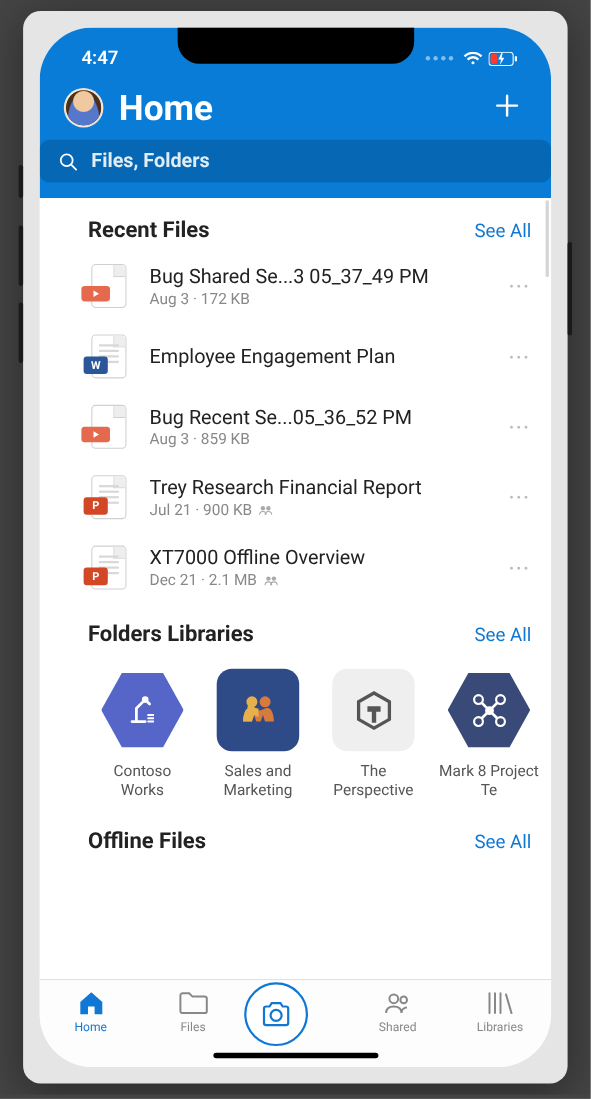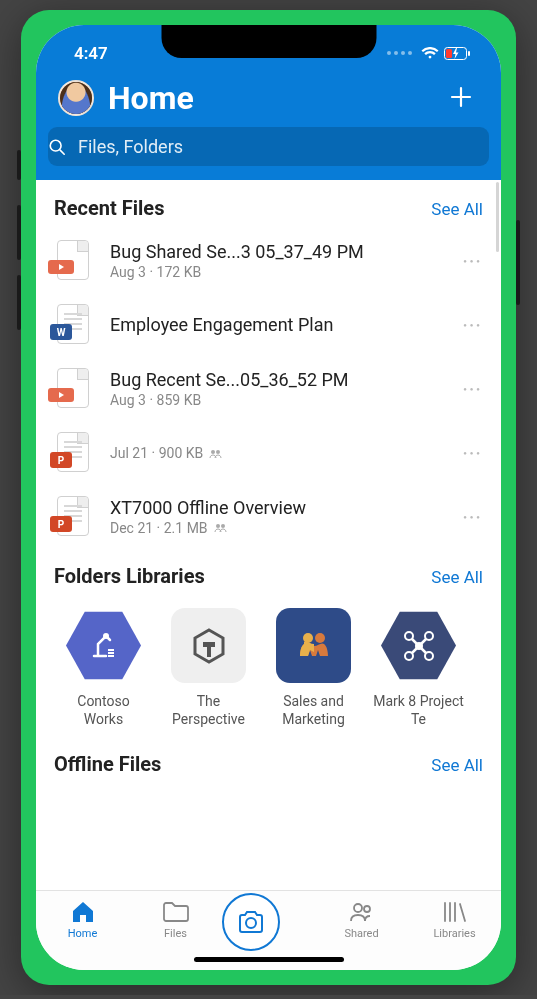--- a/index.html
+++ b/index.html
@@ -1,22 +1,22 @@
 <!DOCTYPE html>
 <html><head>
   <meta charset="utf-8">
   <style>
     * { box-sizing: border-box; margin: 0; padding: 0; font-family: -apple-system, BlinkMacSystemFont, "Segoe UI", Roboto, Helvetica, Arial, sans-serif; }
     body { background: #444; display: flex; justify-content: center; padding: 10px; }
 
     .phone-frame {
       width: 495px;
       height: 975px;
-      background: #22c55e;
-      border-radius: 28px;
+      background: #e5e5e5;
+      border-radius: 16px;
       padding: 15px;
       position: relative;
       box-shadow: 0 8px 40px rgba(0,0,0,0.4);
     }
     .phone-side-btn { position: absolute; background: #1a1a1a; border-radius: 3px; }
     .side-l1 { left: -4px; top: 140px; width: 4px; height: 30px; }
     .side-l2 { left: -4px; top: 195px; width: 4px; height: 55px; }
     .side-l3 { left: -4px; top: 265px; width: 4px; height: 55px; }
     .side-r  { right: -4px; top: 210px; width: 4px; height: 85px; }
 
@@ -67,33 +67,34 @@
     .avatar::after {
       content: ""; position: absolute; inset: 0;
       background: radial-gradient(circle at 50% 32%, #f0c9a0 0 9px, transparent 10px),
                   radial-gradient(ellipse at 50% 90%, #5577cc 0 14px, transparent 15px),
                   linear-gradient(#4a2f1a, #4a2f1a);
     }
     .home-title { font-size: 32px; font-weight: 700; flex: 1; }
     .plus-btn { font-size: 30px; font-weight: 300; padding: 0 6px; }
 
     .search-bar {
-      margin: 0 12px;
+      margin: 0 0;
       background: rgba(0,0,0,0.16);
       border-radius: 9px;
-      padding: 9px 0;
+      padding: 9px 17px;
       display: flex; align-items: center; gap: 12px;
       color: rgba(255,255,255,0.88);
-      font-size: 18px; font-weight: 400;
+      font-size: 18px; font-weight: 700;
     }
 
     .content {
       flex: 1; overflow-y: auto; background: #fff;
       padding-bottom: 8px;
       position: relative;
+      margin-left: 26px;
     }
     .content::after {
       content:""; position:absolute; right:2px; top:2px; width:3px; height:70px;
       background:#888; border-radius:2px; opacity:0.35;
     }
 
     .section-head {
       display: flex; justify-content: space-between; align-items: baseline;
       padding: 16px 18px 8px 18px;
     }
@@ -279,20 +280,21 @@
         </div>
         <div class="more-btn">●●●</div>
       </div>
 
       <div class="file-row">
         <div class="file-icon">
           <div class="doc-page doc-lines"></div>
           <div class="badge badge-ppt">P</div>
         </div>
         <div class="file-text">
+          <div class="file-name">Trey Research Financial Report</div>
           <div class="file-meta">
             <span>Jul 21 · 900 KB</span>
             <svg class="share-glyph" width="14" height="11" viewBox="0 0 14 11">
               <circle cx="4" cy="4" r="2" fill="#aaa"></circle>
                 <circle cx="9" cy="4" r="2" fill="#aaa"></circle>
               <path d="M1 10c0-1.8 1.5-3 3-3s3 1.2 3 3M6 10c0-1.8 1.5-3 3-3s3 1.2 3 3" stroke="#aaa" fill="none"></path>
             </svg>
           </div>
         </div>
         <div class="more-btn">●●●</div>
@@ -327,38 +329,38 @@
           <div class="hex" style="background:#5565C8">
             <svg width="40" height="40" viewBox="0 0 40 40" fill="none">
               <path d="M10 30h12M14 30V18l8-8 4 4" stroke="#fff" stroke-width="2.5" stroke-linecap="round"></path>
               <circle cx="22" cy="10" r="3" fill="#fff"></circle>
               <path d="M24 24h6M24 27h6M24 30h6" stroke="#fff" stroke-width="1.8"></path>
             </svg>
           </div>
           <div class="lib-name">Contoso Works</div>
         </div>
         <div class="lib-card">
-          <div class="square-icon" style="background:#EFEFEF">
-            <svg width="44" height="44" viewBox="0 0 44 44">
-              <path d="M22 6l14 8v16l-14 8-14-8V14z" fill="none" stroke="#555" stroke-width="3"></path>
-              <path d="M16 18h12v5h-4v10h-4V23h-4z" fill="#555"></path>
-            </svg>
-          </div>
-          <div class="lib-name">The Perspective</div>
-        </div>
-        <div class="lib-card">
           <div class="square-icon" style="background:#2E4B88">
             <svg width="48" height="48" viewBox="0 0 48 48">
               <circle cx="18" cy="16" r="5" fill="#E8B04B"></circle>
               <circle cx="30" cy="16" r="5" fill="#D77A3D"></circle>
               <path d="M14 22c-3 2-4 8-4 12h8l2-6 2 6h4l2-6 2 6h8c0-4-1-10-4-12-3-2-6 2-10 2s-7-4-10-2z" fill="#D77A3D"></path>
               <path d="M14 22c-3 2-4 8-4 12h8l2-6 4 2V22c-4 0-7-4-10-2z" fill="#E8B04B"></path>
             </svg>
           </div>
           <div class="lib-name">Sales and Marketing</div>
+        </div>
+        <div class="lib-card">
+          <div class="square-icon" style="background:#EFEFEF">
+            <svg width="44" height="44" viewBox="0 0 44 44">
+              <path d="M22 6l14 8v16l-14 8-14-8V14z" fill="none" stroke="#555" stroke-width="3"></path>
+              <path d="M16 18h12v5h-4v10h-4V23h-4z" fill="#555"></path>
+            </svg>
+          </div>
+          <div class="lib-name">The Perspective</div>
         </div>
         <div class="lib-card">
           <div class="hex" style="background:#3A4A78">
             <svg width="40" height="40" viewBox="0 0 40 40" fill="none">
               <circle cx="10" cy="10" r="4" stroke="#fff" stroke-width="2"></circle>
               <circle cx="30" cy="10" r="4" stroke="#fff" stroke-width="2"></circle>
               <circle cx="10" cy="30" r="4" stroke="#fff" stroke-width="2"></circle>
               <circle cx="30" cy="30" r="4" stroke="#fff" stroke-width="2"></circle>
               <path d="M13 13l14 14M27 13L13 27" stroke="#fff" stroke-width="2.5"></path>
               <circle cx="20" cy="20" r="4" fill="#fff"></circle>

